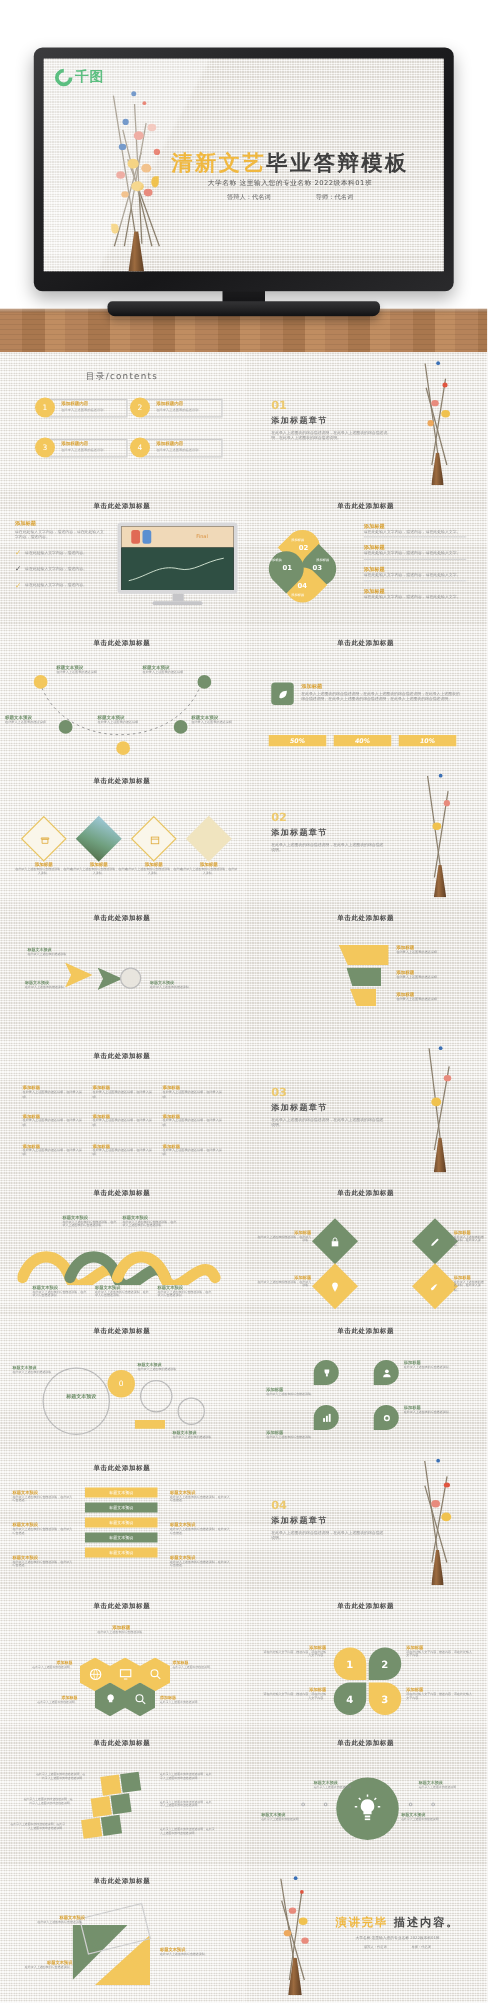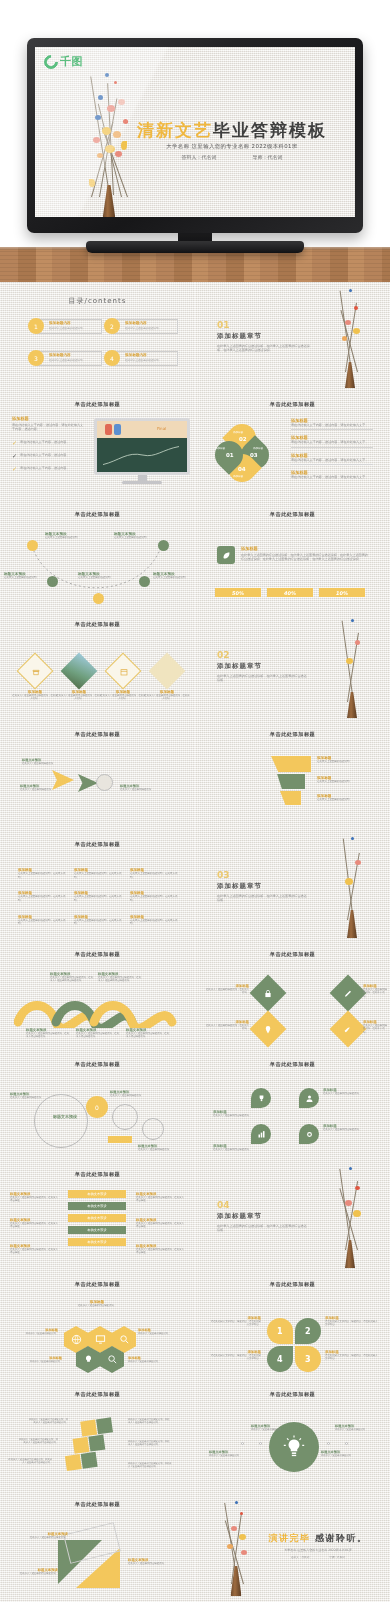--- a/index.html
+++ b/index.html
@@ -937,21 +937,21 @@
           <span class="bloom" style="left:31px;top:12px;width:3px;height:3px;background:#e0553f;"></span>
           <span class="bloom" style="left:22px;top:26px;width:6px;height:5px;background:#e88b7d;"></span>
           <span class="bloom" style="left:30px;top:34px;width:7px;height:6px;background:#f0c24f;"></span>
           <span class="bloom" style="left:18px;top:44px;width:6px;height:5px;background:#eda95e;"></span>
           <span class="bloom" style="left:32px;top:50px;width:6px;height:5px;background:#e88b7d;"></span>
           <div class="vase" style="left:27px;height:30px;width:11px;"></div>
         </div>
         <div style="position:absolute;right:10px;top:40px;width:124px;text-align:center;">
           <div class="end-t">
             <span class="end-y">演讲完毕</span>
-            <span class="end-d">感谢聆听。</span>
+            <span class="end-d">描述内容。</span>
           </div>
           <div class="tiny" style="margin-top:3px;font-size:3px;">大学名称 这里输入您的专业名称 2022级本科01班</div>
           <div style="display:flex;justify-content:center;gap:20px;margin-top:4px;">
             <span class="tiny" style="font-size:2.6px;">答辩人：代名词</span>
             <span class="tiny" style="font-size:2.6px;">导师：代名词</span>
           </div>
         </div>
       </div>
     </div>
 

